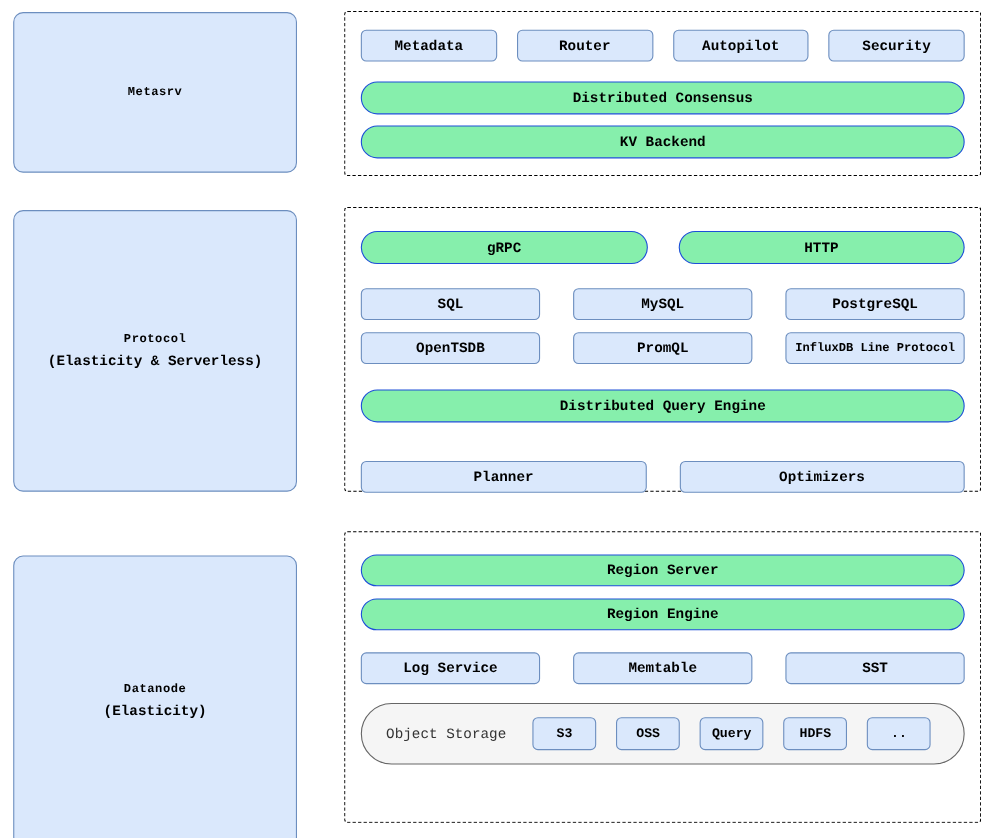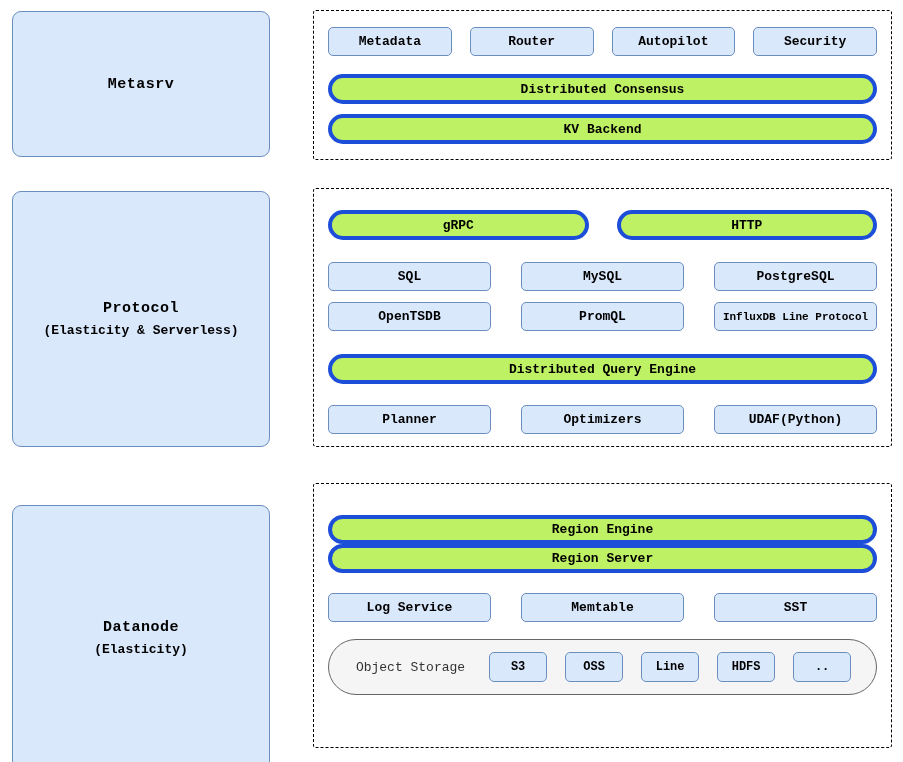--- a/index.html
+++ b/index.html
@@ -19,21 +19,21 @@
     width: 258px;
     background: #dae8fc;
     border: 1px solid #6c8ebf;
     border-radius: 9px;
     display: flex;
     flex-direction: column;
     align-items: center;
     justify-content: center;
     gap: 6px;
   }
-  .side-box .title { font-size: 15px; font-weight: bold; letter-spacing: 0.5px; }
+  .side-box .title { font-size: 11px; font-weight: bold; letter-spacing: 0.5px; }
   .side-box .subtitle { font-size: 13px; font-weight: bold; }
 
   #metasrv-box  { top: 11px;  height: 146px; }
   #frontend-box { top: 191px; height: 256px; }
   #datanode-box { top: 505px; height: 265px; }
 
   
   .panel {
     position: absolute;
     left: 313px;
@@ -61,53 +61,52 @@
     align-items: center;
     justify-content: center;
     font-size: 13px;
     font-weight: bold;
     white-space: nowrap;
   }
   .chip.small-text { font-size: 11px; }
 
   .pill {
     height: 30px;
-    background: #bef264;
-    border: 4px solid #1d4ed8;
+    background: #86efac;
+    border: 1px solid #1d4ed8;
     border-radius: 15px;
     display: flex;
     align-items: center;
     justify-content: center;
     font-size: 13px;
     font-weight: bold;
   }
   .pill.full { width: 100%; }
   .pill.half { flex: 1; }
   .pill.h29 { height: 29px; border-radius: 14.5px; }
 
   .mt10 { margin-top: 10px; }
   .mt11 { margin-top: 11px; }
   .mt17 { margin-top: 17px; }
   .mt18 { margin-top: 18px; }
   .mt20 { margin-top: 20px; }
-  .mt21 { margin-top: 21px; }
+  .mt21 { margin-top: 35px; }
   .mt22 { margin-top: 22px; }
   .mt23 { margin-top: 23px; }
 
   
   .storage {
     height: 56px;
     background: #f5f5f5;
     border: 1px solid #666666;
     border-radius: 28px;
     display: flex;
     align-items: center;
     padding: 0 20px 0 22px;
     gap: 18px;
-    justify-content: center;
   }
   .storage-label {
     font-size: 13px;
     color: #333333;
     margin-right: 6px;
     white-space: nowrap;
   }
   .storage-chip {
     width: 58px;
     height: 30px;
@@ -150,38 +149,37 @@
   </div>
   <div class="row gap30 mt11">
     <div class="chip">OpenTSDB</div>
     <div class="chip">PromQL</div>
     <div class="chip small-text">InfluxDB Line Protocol</div>
   </div>
   <div class="pill full mt23">Distributed Query Engine</div>
   <div class="row gap30 mt21">
     <div class="chip">Planner</div>
     <div class="chip">Optimizers</div>
-    <div class="chip">UDAF(Python)</div>
   </div>
 </div>
 
 <div class="side-box" id="datanode-box">
   <div class="title">Datanode</div>
   <div class="subtitle">(Elasticity)</div>
 </div>
 
 <div class="panel" id="datanode-panel">
+  <div class="pill full h29">Region Server</div>
   <div class="pill full h29 mt11">Region Engine</div>
-  <div class="pill full h29">Region Server</div>
   <div class="row gap30 mt20">
     <div class="chip">Log Service</div>
     <div class="chip">Memtable</div>
     <div class="chip">SST</div>
   </div>
   <div class="storage mt17">
     <span class="storage-label">Object Storage</span>
     <div class="chip storage-chip">S3</div>
     <div class="chip storage-chip">OSS</div>
-    <div class="chip storage-chip">Line</div>
+    <div class="chip storage-chip">Query</div>
     <div class="chip storage-chip">HDFS</div>
     <div class="chip storage-chip">..</div>
   </div>
 </div>
 
 </body></html>

